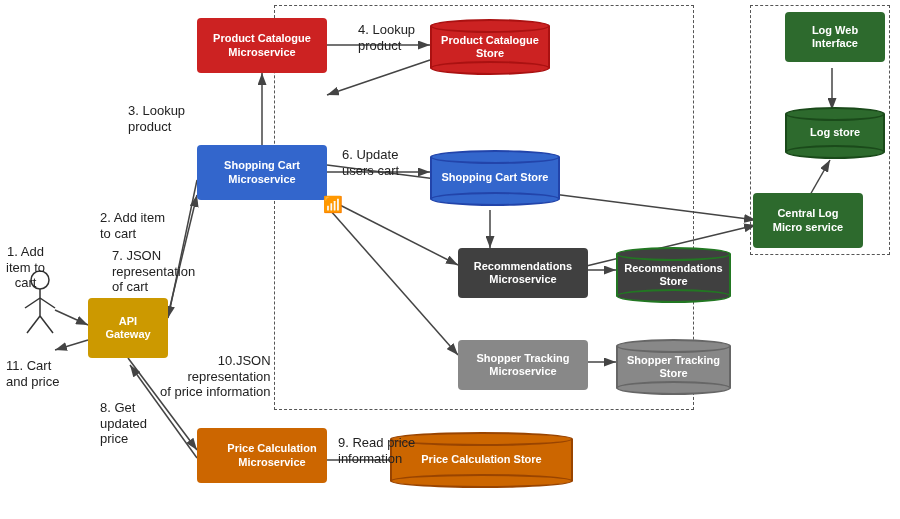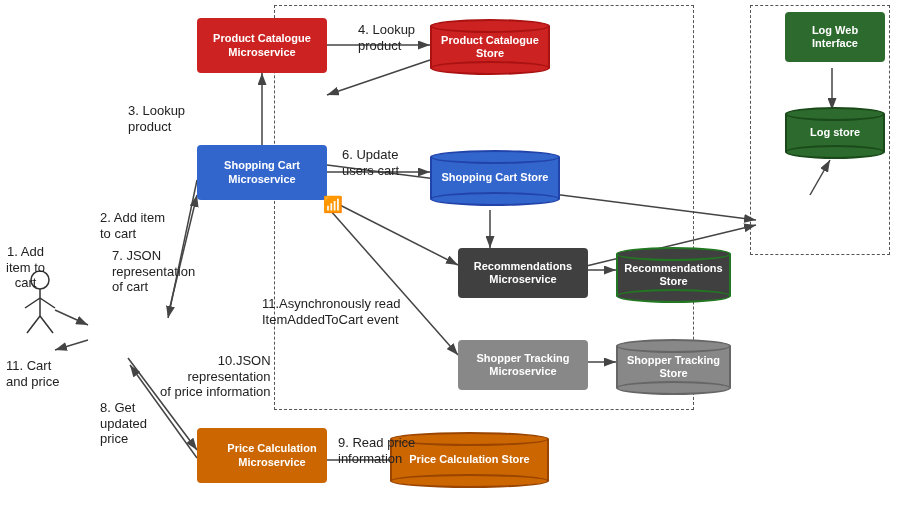--- a/index.html
+++ b/index.html
@@ -228,51 +228,56 @@
       <div class="cyl-top gray" style="border:2px solid #666;"></div>
       <div class="cyl-mid gray" style="height:42px;border-left:2px solid #666;border-right:2px solid #666;">Shopper Tracking<br>Store</div>
       <div class="cyl-bottom gray" style="border:2px solid #666;"></div>
     </div>
   </div>
 
   <div class="node rect-node orange" style="left:197px;top:428px;width:130px;height:55px;">
     Price Calculation<br>Microservice
   </div>
 
-  <div class="cylinder" style="left:390px;top:425px;width:159px;height:70px;">
+  <div class="cylinder" style="left:390px;top:425px;width:183px;height:70px;">
     <div class="cyl-wrap" style="width:100%;">
       <div class="cyl-top orange" style="border:2px solid #994400;"></div>
       <div class="cyl-mid orange" style="height:42px;border-left:2px solid #994400;border-right:2px solid #994400;">Price Calculation Store</div>
       <div class="cyl-bottom orange" style="border:2px solid #994400;"></div>
     </div>
   </div>
 
+  <div class="node rect-node gold" style="left:88px;top:298px;width:80px;height:60px;">
+    API<br>Gateway
+  </div>
 
   <div class="node rect-node dark-green" style="left:785px;top:12px;width:100px;height:50px;">
     Log Web<br>Interface
   </div>
 
   <div class="cylinder" style="left:785px;top:100px;width:100px;height:65px;">
     <div class="cyl-wrap" style="width:100%;">
       <div class="cyl-top dark-green" style="border:2px solid #1a4a1a;"></div>
       <div class="cyl-mid dark-green" style="height:38px;border-left:2px solid #1a4a1a;border-right:2px solid #1a4a1a;">Log store</div>
       <div class="cyl-bottom dark-green" style="border:2px solid #1a4a1a;"></div>
     </div>
   </div>
 
+  <div class="node rect-node dark-green" style="left:753px;top:193px;width:110px;height:55px;">
+    Central Log<br>Micro service
+  </div>
 
   <div class="arrow-label" style="left:358px;top:22px;">4. Lookup<br>product</div>
   <div class="arrow-label" style="left:128px;top:103px;">3. Lookup<br>product</div>
   <div class="arrow-label" style="left:342px;top:147px;">6. Update<br>users cart</div>
   <div class="arrow-label" style="left:112px;top:248px;">7. JSON<br>representation<br>of cart</div>
   <div class="arrow-label" style="left:100px;top:162px;margin-top:48px;">2. Add item<br>to cart</div>
   <div class="arrow-label" style="left:6px;top:244px;text-align:center;">1. Add<br>item to<br>cart</div>
   <div class="arrow-label" style="left:6px;top:358px;">11. Cart<br>and price</div>
   <div class="arrow-label" style="left:100px;top:400px;">8. Get<br>updated<br>price</div>
   <div class="arrow-label" style="left:338px;top:435px;">9. Read price<br>information</div>
   <div class="arrow-label" style="left:160px;top:353px;text-align:right;">10.JSON<br>representation<br>of price information</div>
-  <div class="arrow-label" style="left:262px;top:296px;">11.Asynchronously read<br>ItemAddedToCart event</div>
 
   <div style="position:absolute;left:323px;top:195px;font-size:16px;color:#3366cc;z-index:3;">
     📶
   </div>
 
 </div>
 
 </body></html>

